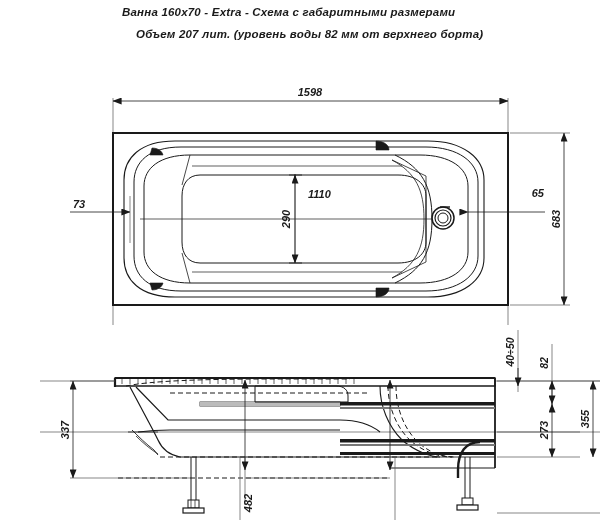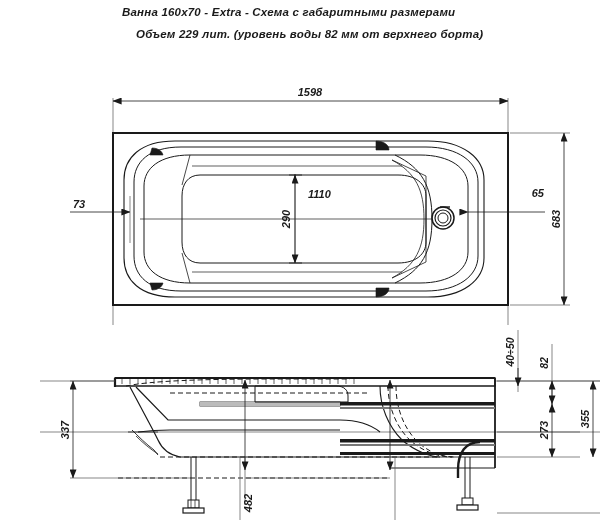--- a/index.html
+++ b/index.html
@@ -14,21 +14,21 @@
   .dimtxt{font-family:"Liberation Sans","DejaVu Sans",sans-serif;
           font-style:italic;font-weight:bold;font-size:11px;fill:#1a1a1a;}
   .dimtxt.sm{font-size:10.5px;}
 </style>
 </head>
 <body>
 
 <div id="sheet">
 
   <div class="ttl" id="title1">Ванна 160x70 - Extra - Схема с габаритными размерами</div>
-  <div class="ttl" id="title2">Объем 229 лит. (уровень воды 82 мм от верхнего борта)</div>
+  <div class="ttl" id="title2">Объем 207 лит. (уровень воды 82 мм от верхнего борта)</div>
 
   <svg width="600" height="531" viewBox="0 0 600 531">
     <defs>
       <marker id="ar" markerWidth="9" markerHeight="7" refX="8.6" refY="3.5" orient="auto" markerUnits="userSpaceOnUse">
         <path d="M0,0 L9,3.5 L0,7 z" fill="#1a1a1a"></path>
       </marker>
       <marker id="arb" markerWidth="9" markerHeight="7" refX="0.4" refY="3.5" orient="auto" markerUnits="userSpaceOnUse">
         <path d="M9,0 L0,3.5 L9,7 z" fill="#1a1a1a"></path>
       </marker>
     </defs>

